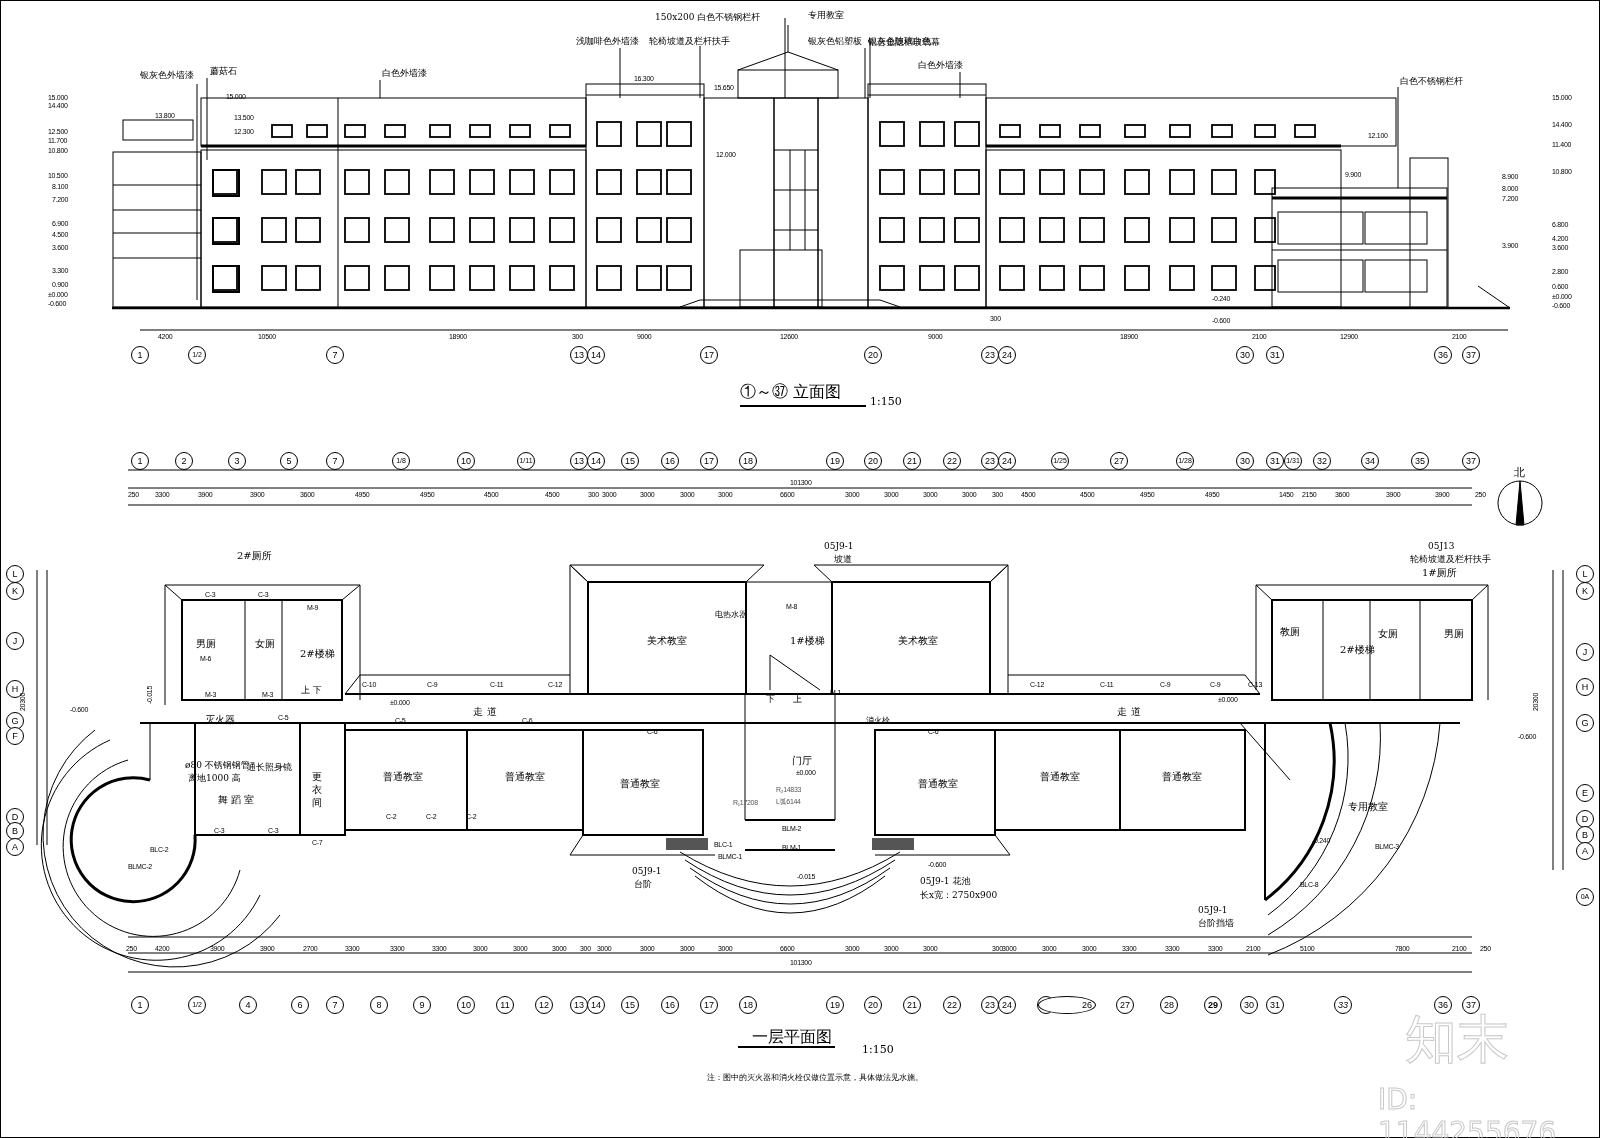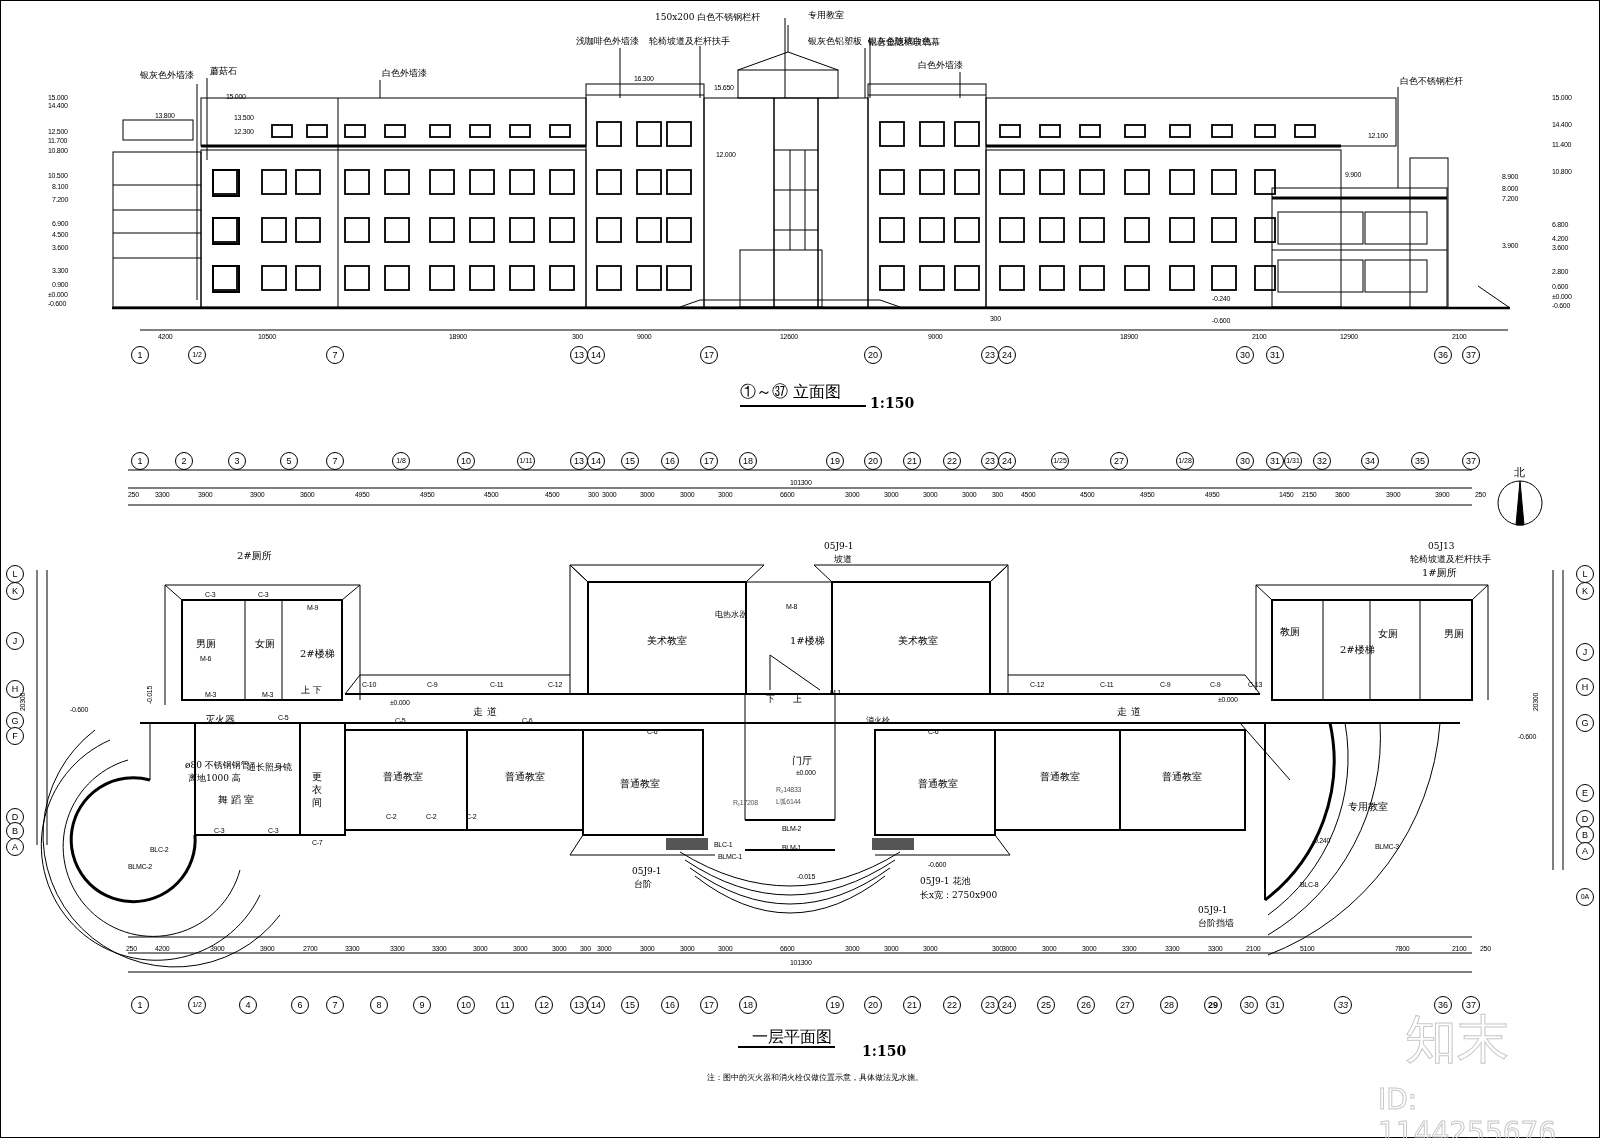--- a/index.html
+++ b/index.html
@@ -5,21 +5,21 @@
   html,body{margin:0;padding:0;background:#fff;}
   body{width:1600px;height:1138px;position:relative;overflow:hidden;font-family:"DejaVu Sans","Liberation Sans",sans-serif;color:#000;}
   .frame{position:absolute;left:0;top:0;width:1598px;height:1136px;border:1px solid #000;}
   svg{position:absolute;left:0;top:0;}
   .t{position:absolute;white-space:nowrap;font-size:10px;line-height:10px;}
   .lbl{font-size:9px;font-family:"DejaVu Serif","Liberation Serif",serif;}
   .dim{font-size:7px;font-family:"Liberation Sans","DejaVu Sans",sans-serif;letter-spacing:-0.3px;}
   .ax{position:absolute;width:16px;height:16px;border:1px solid #000;border-radius:50%;font-size:9px;line-height:16px;text-align:center;background:#fff;font-family:"Liberation Sans",sans-serif;}
   .room{font-size:10px;font-family:"DejaVu Serif","Liberation Serif",serif;position:absolute;white-space:nowrap;}
   .title{font-family:"DejaVu Serif","Liberation Serif",serif;font-size:16px;position:absolute;white-space:nowrap;}
-  .scale{font-family:"DejaVu Serif","Liberation Serif",serif;font-size:14px;position:absolute;font-weight:bold;}
+  .scale{font-family:"DejaVu Serif","Liberation Serif",serif;font-size:11px;position:absolute;}
   .wm{position:absolute;color:transparent;-webkit-text-stroke:1px #c8c8c8;font-family:"DejaVu Sans",sans-serif;}
 </style>
 </head>
 <body>
 
 <div class="frame"></div>
 
 <svg width="1600" height="1138">
   <g stroke="#000" fill="none" stroke-width="1">
 
@@ -502,21 +502,21 @@
   <div class="ax" style="left:661px;top:996px;">16</div>
   <div class="ax" style="left:700px;top:996px;">17</div>
   <div class="ax" style="left:739px;top:996px;">18</div>
   <div class="ax" style="left:826px;top:996px;">19</div>
   <div class="ax" style="left:864px;top:996px;">20</div>
   <div class="ax" style="left:903px;top:996px;">21</div>
   <div class="ax" style="left:943px;top:996px;">22</div>
   <div class="ax" style="left:981px;top:996px;">23</div>
   <div class="ax" style="left:998px;top:996px;">24</div>
   <div class="ax" style="left:1037px;top:996px;">25</div>
-  <div class="ax" style="left:1077px;top:996px;">26</div>
+  <div class="ax" style="left:1038px;top:996px;padding-left:40px;">26</div>
   <div class="ax" style="left:1116px;top:996px;">27</div>
   <div class="ax" style="left:1160px;top:996px;">28</div>
   <div class="ax" style="left:1204px;top:996px;font-weight:bold;">29</div>
   <div class="ax" style="left:1240px;top:996px;">30</div>
   <div class="ax" style="left:1266px;top:996px;">31</div>
   <div class="ax" style="left:1334px;top:996px;font-style:italic;">33</div>
   <div class="ax" style="left:1434px;top:996px;">36</div>
   <div class="ax" style="left:1462px;top:996px;">37</div>
 </div>
 

